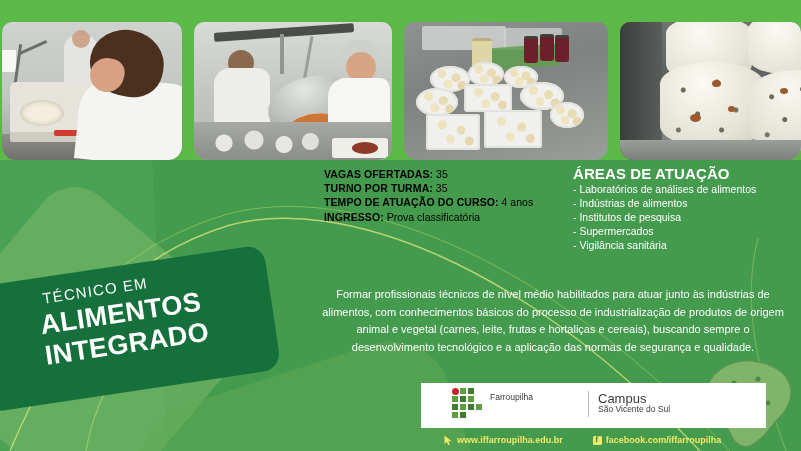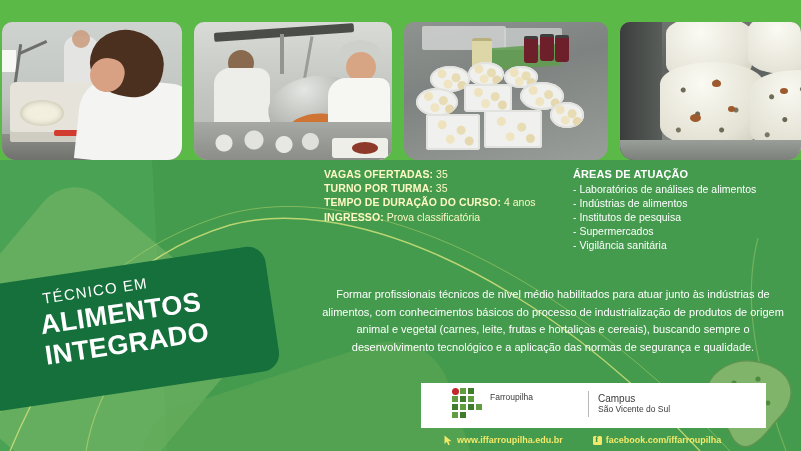--- a/index.html
+++ b/index.html
@@ -321,40 +321,40 @@
     position:absolute; left:0; bottom:0; width:100%; height:20px;
     background: linear-gradient(180deg,#9a9e99,#7c807b);
   }
 
   
   .info-left {
     position: absolute;
     left: 324px;
     top: 167px;
     width: 240px;
-    color: #fef9c3;
+    color: #000000;
   }
   .info-line {
     font-size: 10.5px;
     line-height: 14.2px;
     white-space: nowrap;
   }
   .info-line b {
     font-weight: bold;
     letter-spacing: .1px;
   }
   .info-right {
     position: absolute;
     left: 573px;
     top: 167px;
     width: 225px;
     color: #ffffff;
   }
   .areas-title {
-    font-size: 11px;
+    font-size: 15px;
     font-weight: bold;
     line-height: 14.5px;
     letter-spacing: .1px;
   }
   .area-item {
     font-size: 10.5px;
     line-height: 14.2px;
     white-space: nowrap;
   }
 
@@ -461,21 +461,21 @@
     width: 1px;
     height: 26px;
     background: #b9b9b9;
   }
   .campus-text {
     position: absolute;
     left: 598px;
     top: 393px;
     color: #3a3a3a;
   }
-  .campus-l1 { font-size: 10px; line-height: 11px; }
+  .campus-l1 { font-size: 13px; line-height: 11px; }
   .campus-l2 { font-size: 8.5px; line-height: 11px; }
 
   .links {
     position: absolute;
     left: 444px;
     top: 433px;
     width: 320px;
     height: 14px;
     color: #f2e96a;
     font-size: 9px;
@@ -622,21 +622,21 @@
   <div class="info-left">
     <div class="info-line">
       <b>VAGAS OFERTADAS:</b>
       <span>35</span>
     </div>
     <div class="info-line">
       <b>TURNO POR TURMA:</b>
       <span>35</span>
     </div>
     <div class="info-line">
-      <b>TEMPO DE DURAÇÃO DO CURSO:</b>
+      <b>TEMPO DE ATUAÇÃO DO CURSO:</b>
       <span>4 anos</span>
     </div>
     <div class="info-line">
       <b>INGRESSO:</b>
       <span>Prova classificatória</span>
     </div>
   </div>
 
   <div class="info-right">
     <div class="areas-title">ÁREAS DE ATUAÇÃO</div>

